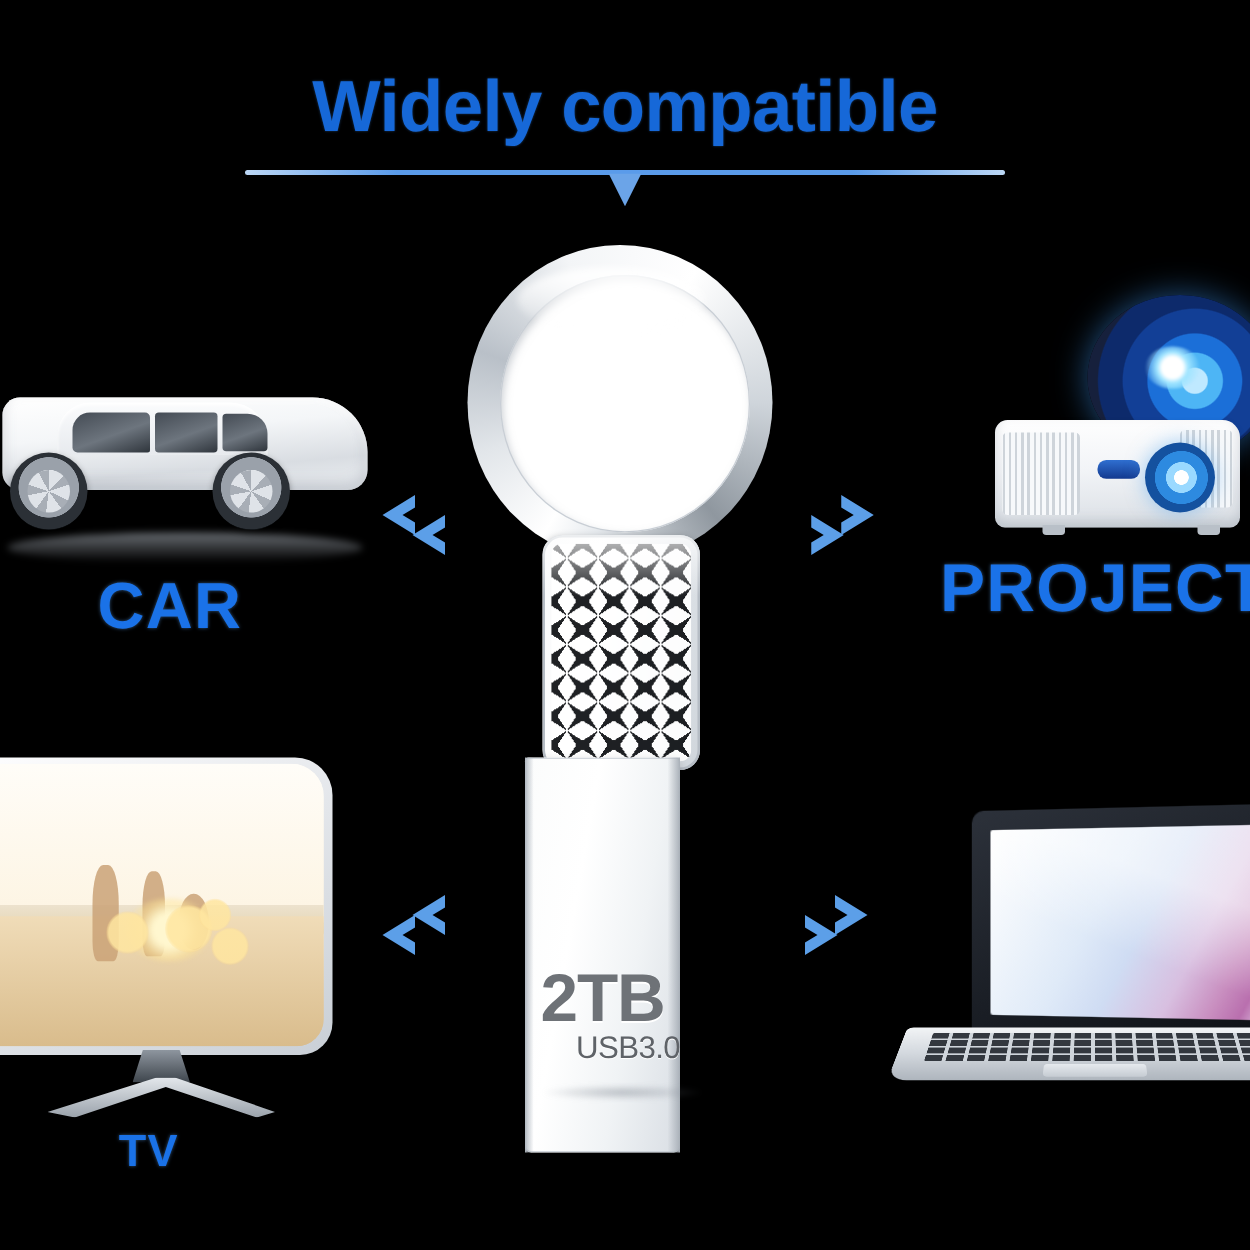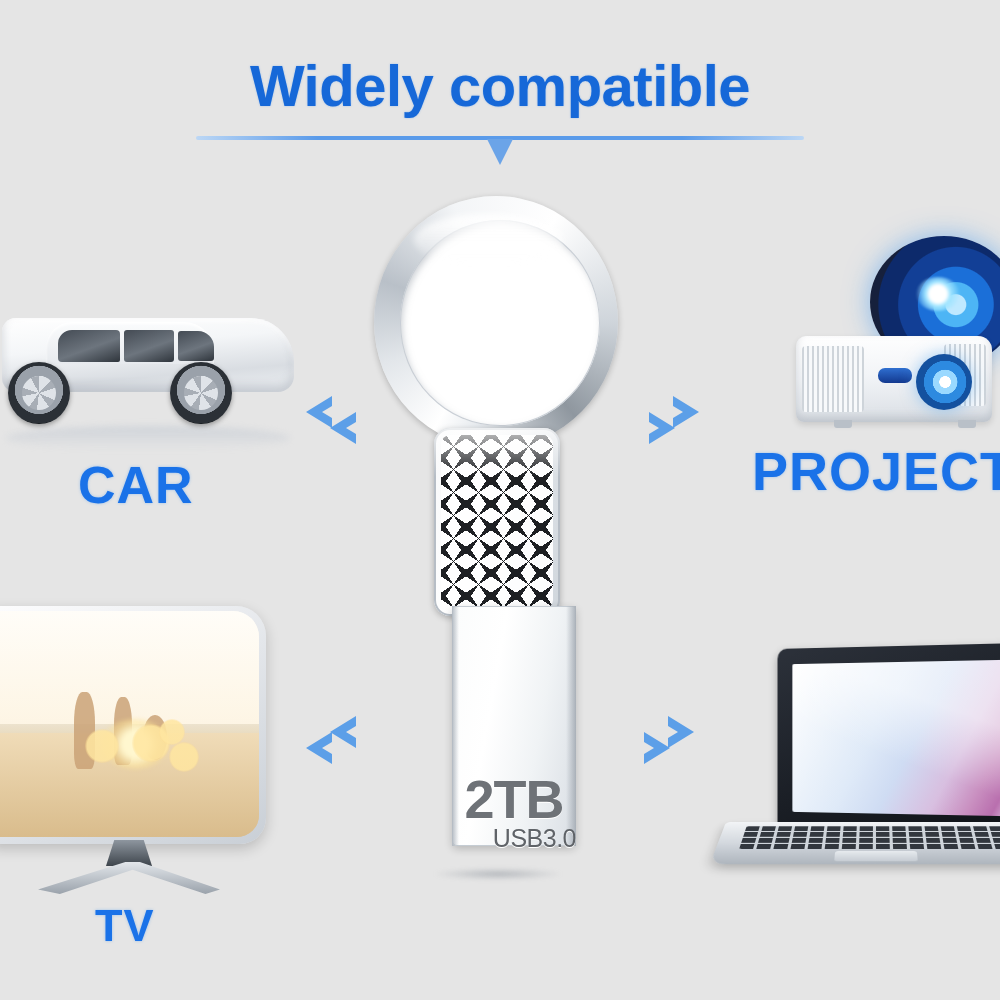--- a/index.html
+++ b/index.html
@@ -4,21 +4,21 @@
 <title>Widely compatible — USB Flash Drive</title>
 <style>
   * { margin:0; padding:0; box-sizing:border-box; }
   html,body { width:1000px; height:1000px; }
   body {
     font-family:"Liberation Sans", sans-serif;
     background:#ffffff;
     position:relative;
     overflow:hidden;
   }
-  #stage { position:absolute; inset:0; width:1000px; height:1000px; background:#e5e5e5; }
+  #stage { position:absolute; inset:0; width:1000px; height:1000px; background:#000000; }
 
   
   .headline {
     position:absolute; top:52px; left:0; width:1000px; text-align:center;
     font-size:58px; font-weight:bold; letter-spacing:-0.5px;
     color:#1668d8; white-space:nowrap;
     text-shadow:0 0 2px rgba(60,140,240,.45);
   }
   .divider {
     position:absolute; top:136px; left:196px; width:608px; height:4px;
@@ -33,21 +33,21 @@
   }
 
   
   .corner-label {
     position:absolute; font-weight:bold; color:#1a72e8;
     text-shadow:0 0 3px rgba(90,160,240,.55);
     white-space:nowrap; letter-spacing:1px;
   }
   #label-car     { left:78px;  top:455px; font-size:52px; }
   #label-project { left:752px; top:440px; font-size:54px; }
-  #label-tv      { left:95px;  top:900px; font-size:45px; }
+  #label-tv      { left:95px;  top:900px; font-size:36px; }
   #label-pc      { left:828px; top:905px; font-size:52px; }
 
   
   .chev-group { position:absolute; }
   #arrows-car     { left:292px; top:392px; }
   #arrows-project { left:645px; top:392px; }
   #arrows-tv      { left:292px; top:712px; }
   #arrows-pc      { left:640px; top:712px; }
   .chev { position:absolute; width:44px; height:44px; }
   .chev svg { display:block; width:100%; height:100%; }
@@ -260,21 +260,21 @@
         #0d0f12 0deg 12deg, #ffffff 12deg 78deg, #0d0f12 78deg 90deg);
     background-size:25px 23px;
     opacity:.92;
   }
   .cap-sheen {
     position:absolute; left:0; top:0; width:100%; height:26%;
     background:linear-gradient(180deg,rgba(255,255,255,.75),rgba(255,255,255,0));
   }
 
   .body {
-    position:absolute; left:82px; top:410px; width:124px; height:240px;
+    position:absolute; left:50px; top:410px; width:124px; height:316px;
     background:linear-gradient(100deg,#fbfcfc 0%,#ffffff 34%,#f0f3f5 66%,#d9dee4 100%);
     box-shadow:0 3px 8px rgba(0,0,0,.2), inset 0 0 0 1px #c5ccd3;
     border-radius:3px 3px 5px 5px;
     padding-left:12px;
   }
   .body-edge-l {
     position:absolute; left:0; top:0; width:7px; height:100%;
     background:linear-gradient(90deg,#b4bbc3,rgba(180,187,195,0));
   }
   .body-edge-r {

